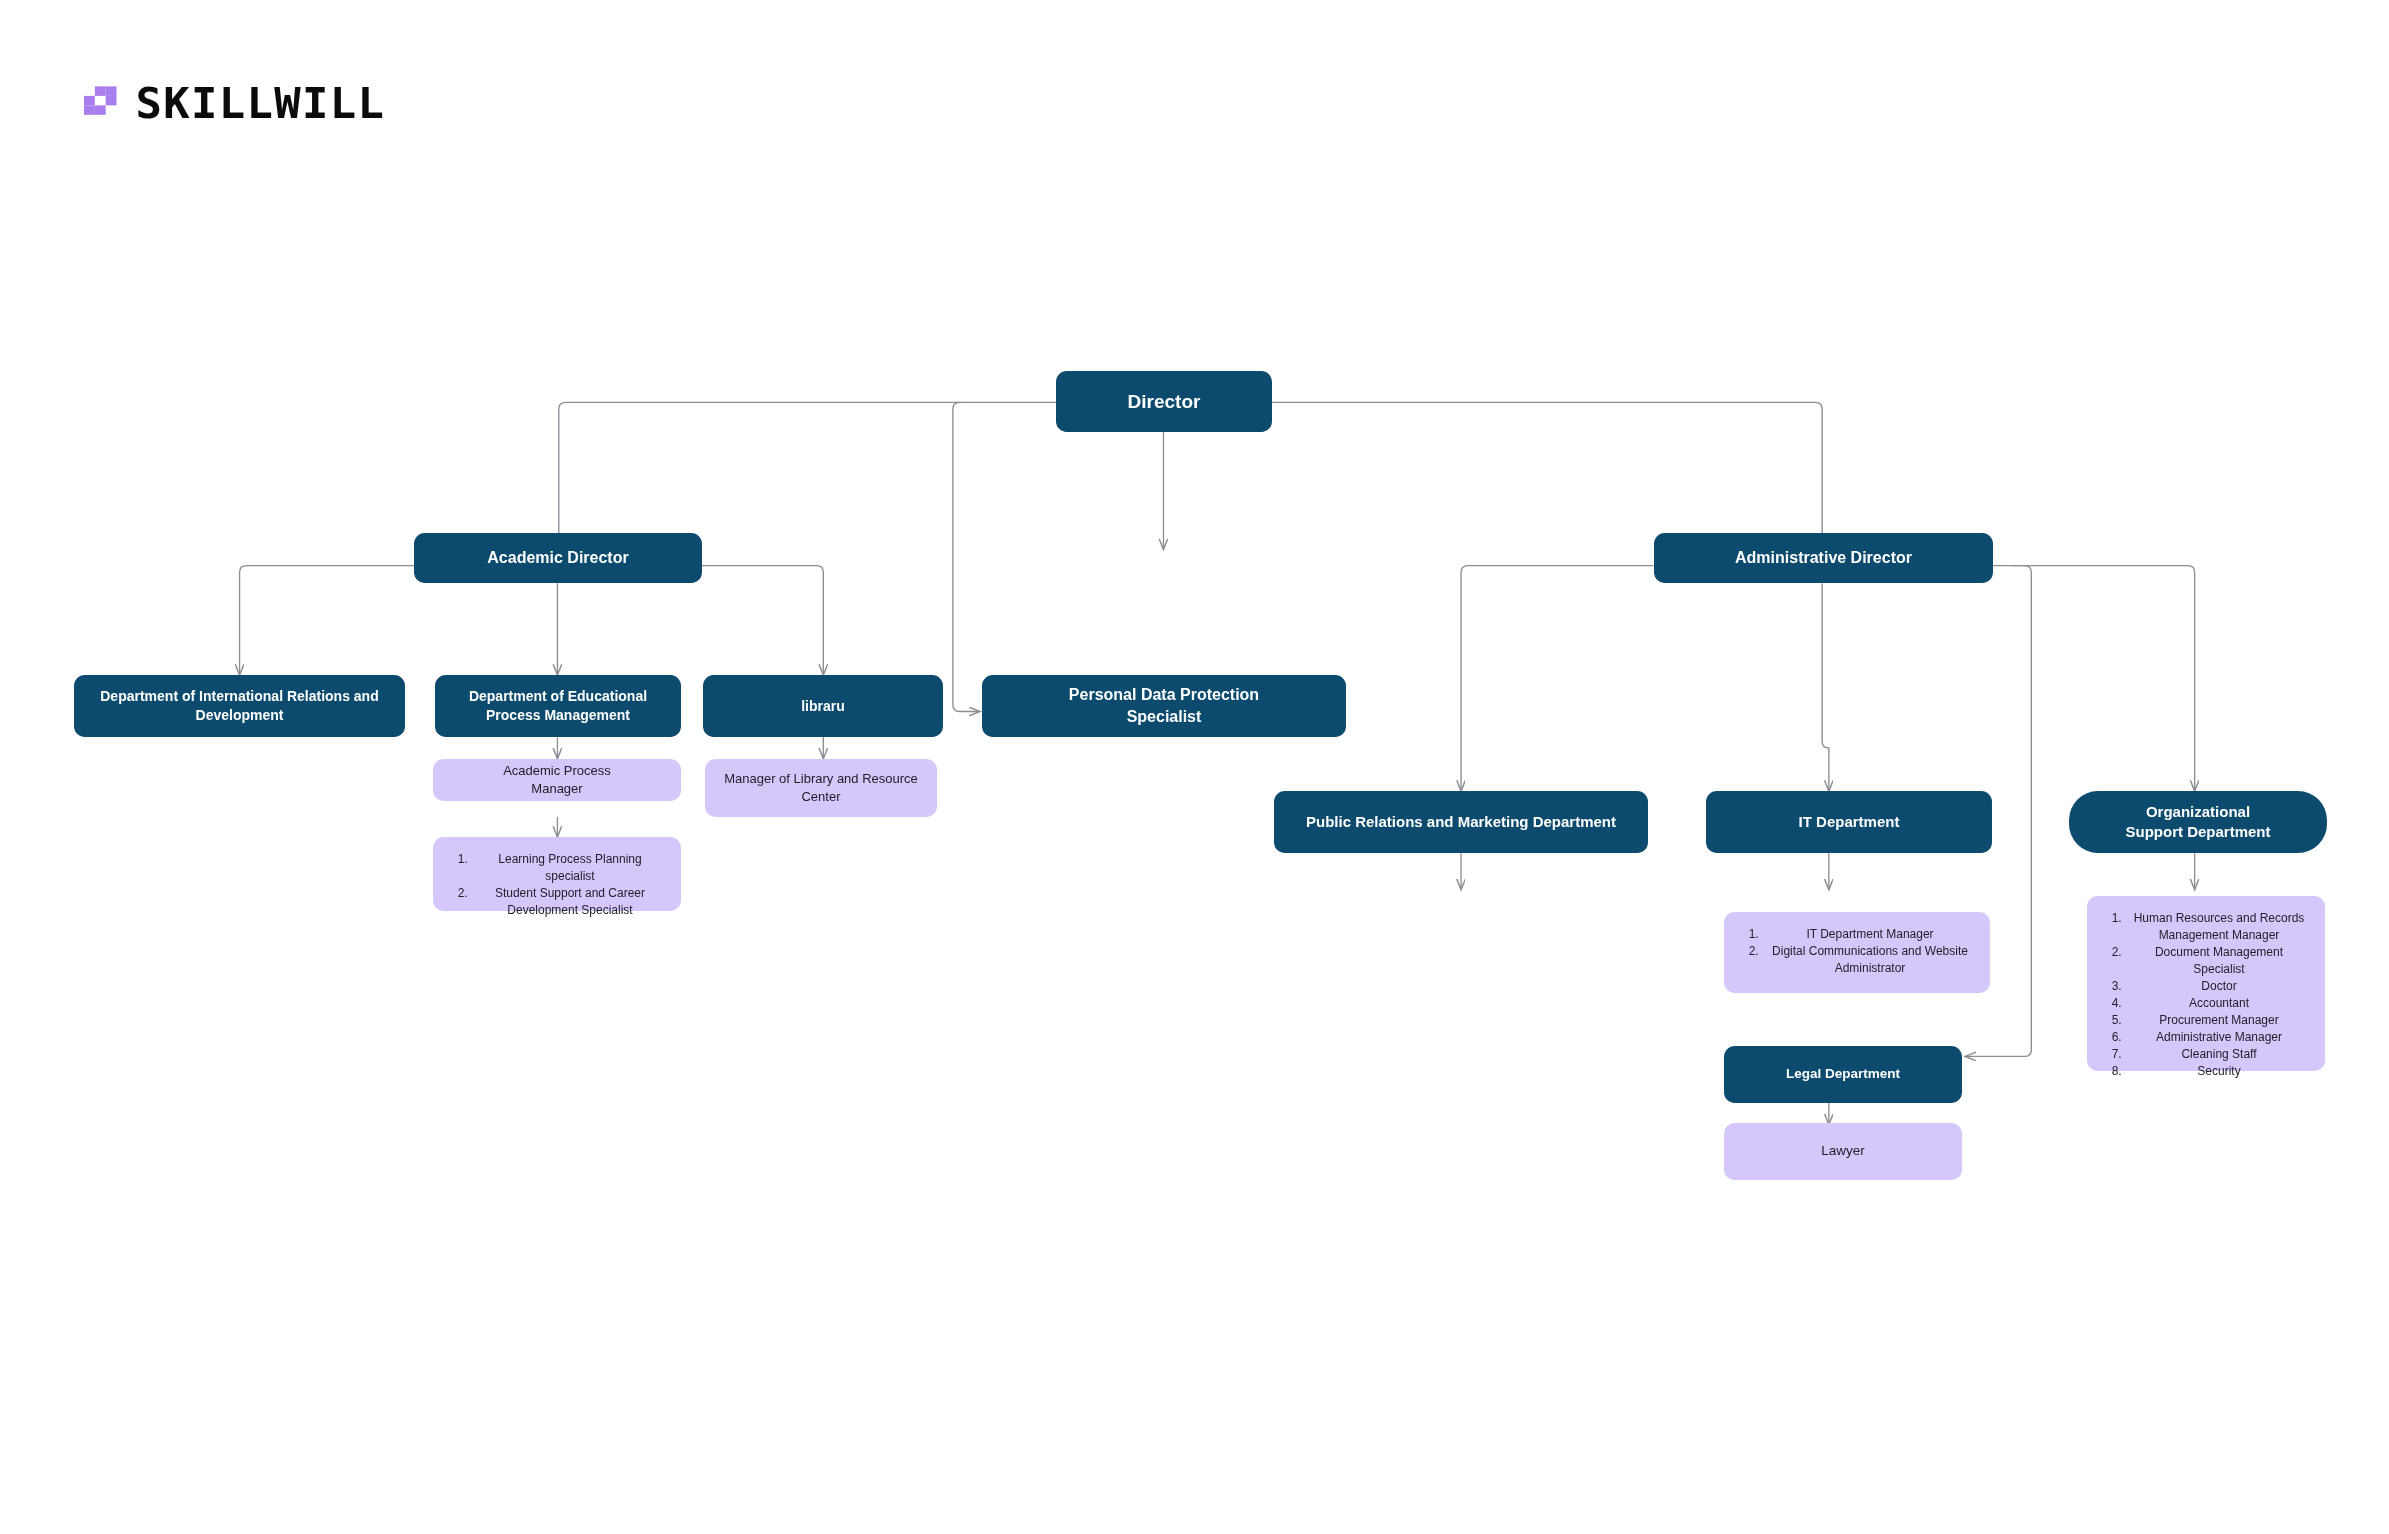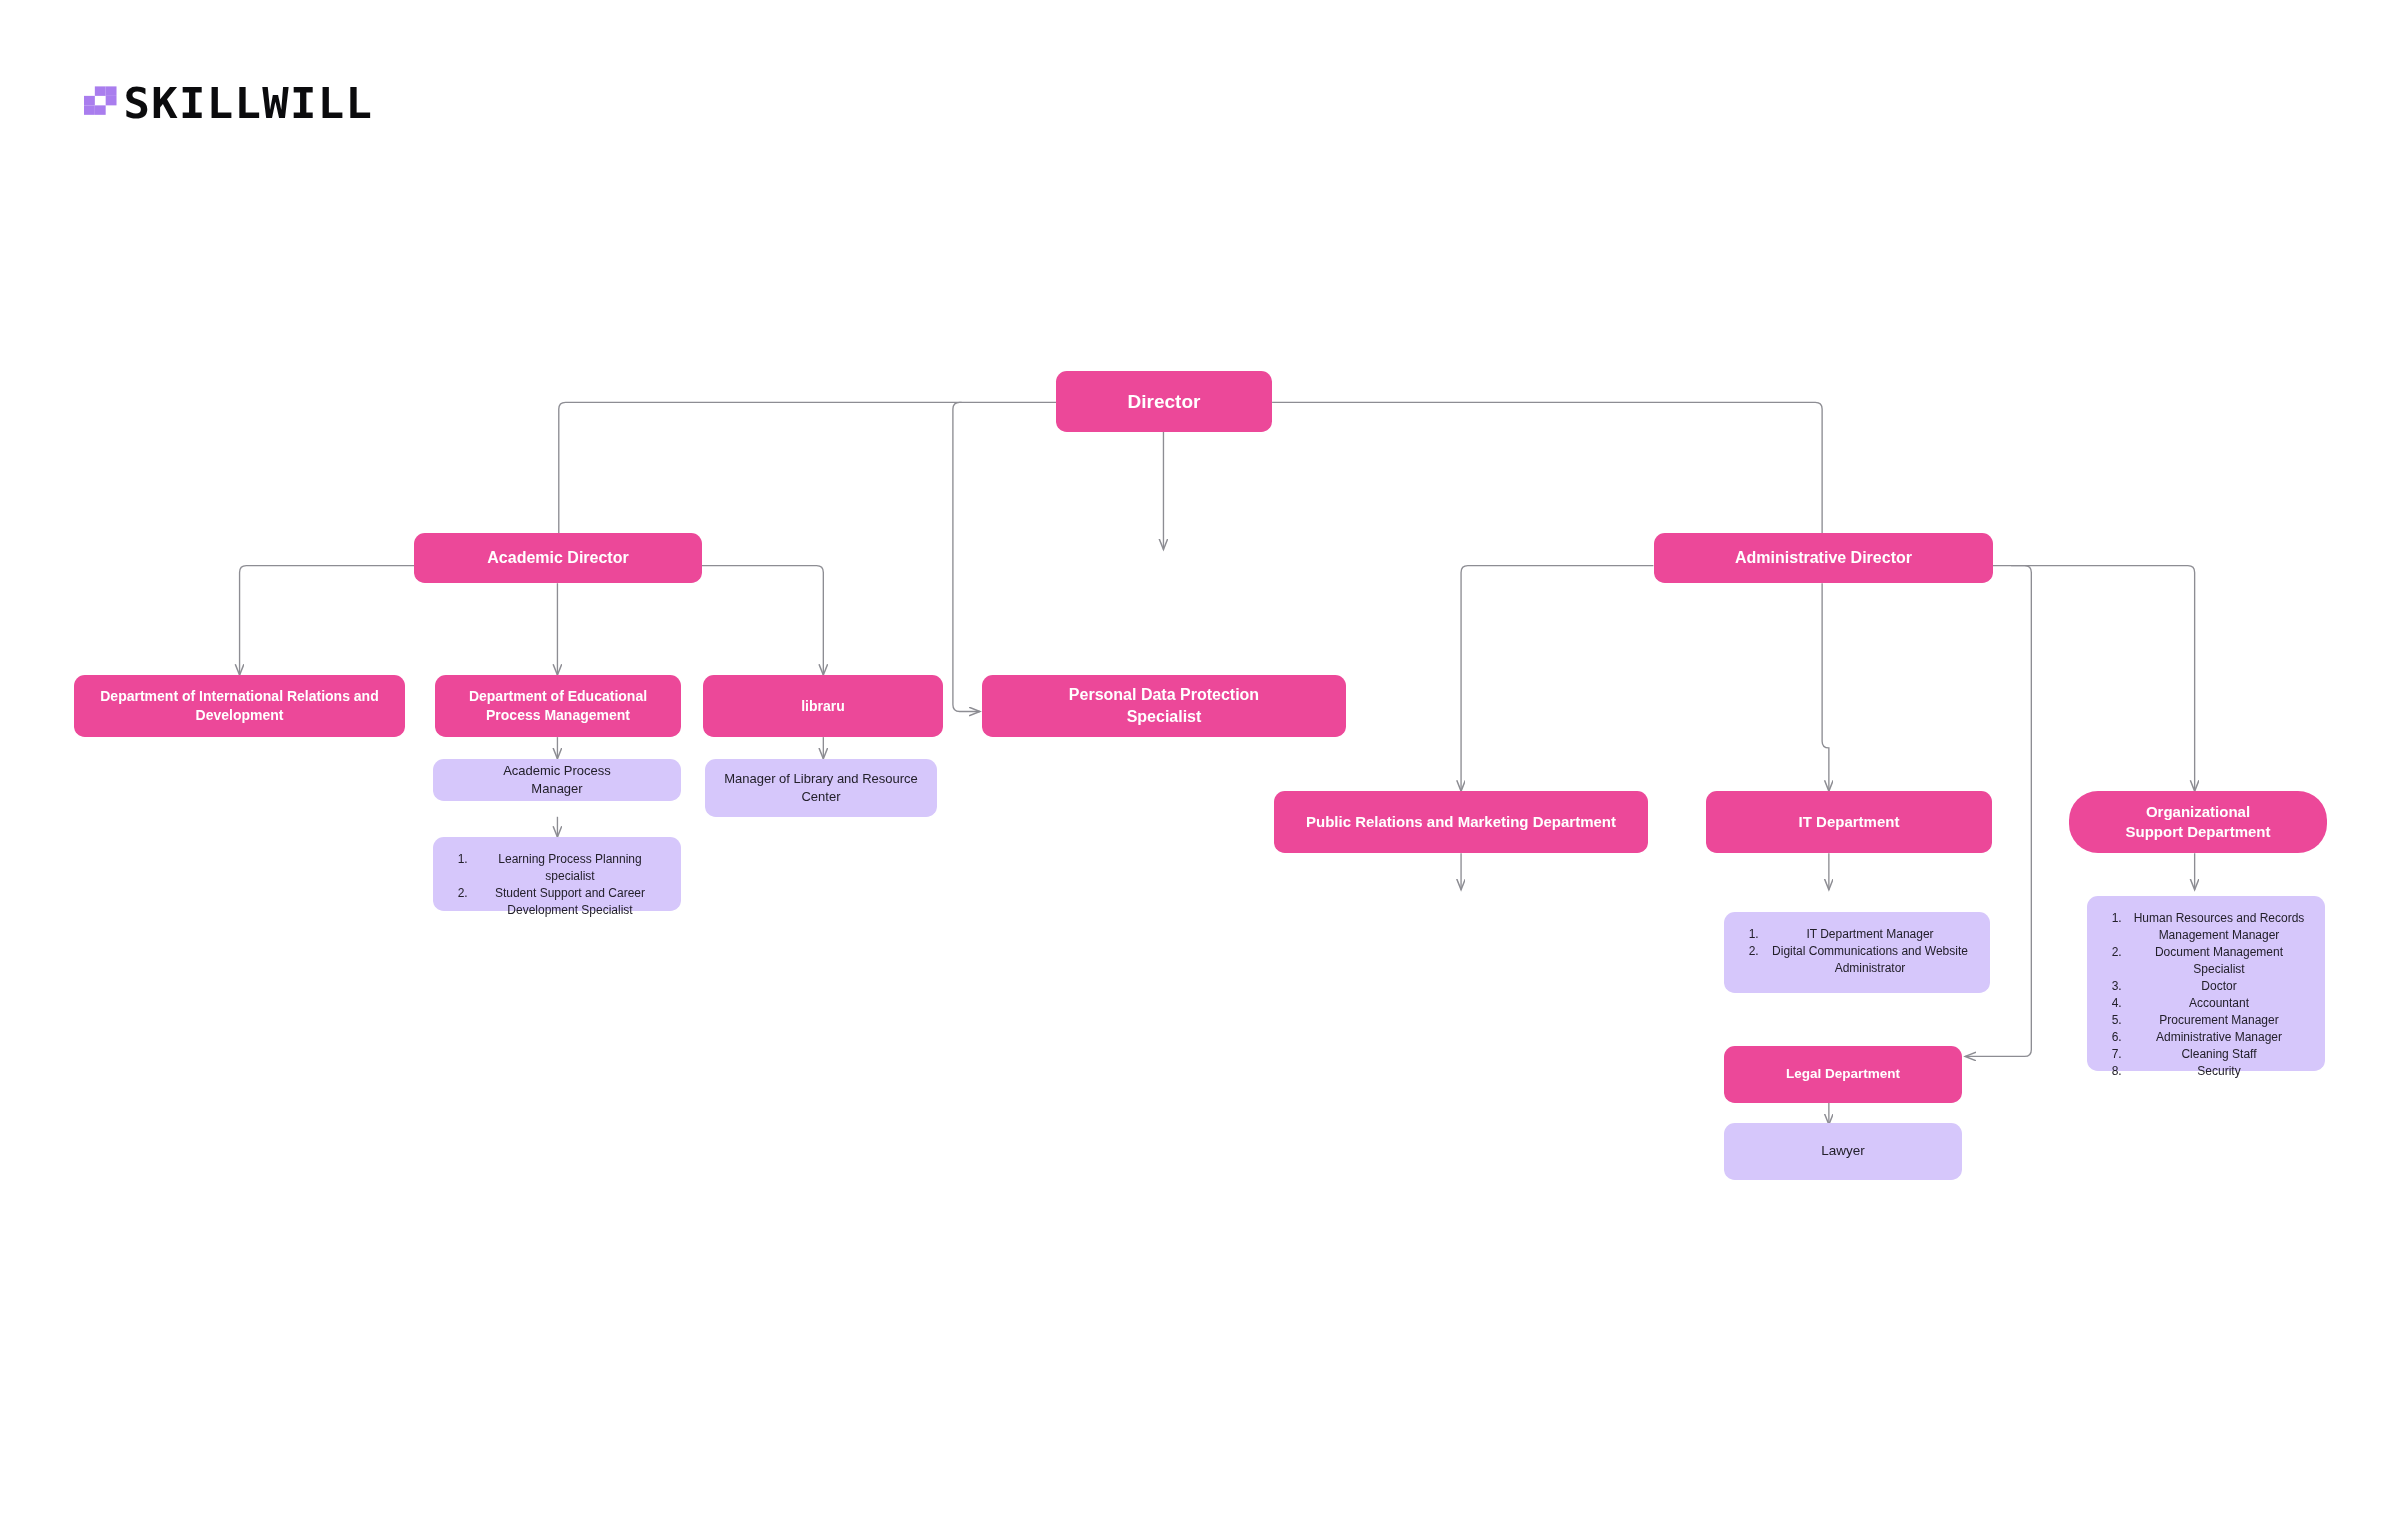--- a/index.html
+++ b/index.html
@@ -17,20 +17,21 @@
     background: #ffffff;
   }
 
   
   #logo {
     position: absolute;
     left: 84px;
     top: 82px;
     display: flex;
     align-items: center;
+    gap: 12px;
   }
   #logo .mark { width: 42px; height: 38px; display: block; }
   #logo .wordmark {
     font-family: "DejaVu Sans Mono", monospace;
     font-size: 43px;
     font-weight: 700;
     letter-spacing: 1.3px;
     color: #0b0b0d;
     line-height: 1;
     transform: scaleX(1.02);
@@ -49,21 +50,21 @@
     position: absolute;
     border-radius: 10.8px;
     display: flex;
     align-items: center;
     justify-content: center;
     text-align: center;
     padding: 5.4px 9.4px;
     line-height: 1.35;
   }
   .node.primary {
-    background: #ec4899;
+    background: #0c4a6e;
     color: #ffffff;
     font-weight: 700;
   }
   .node.secondary {
     background: #d6c7fb;
     color: #23202b;
     font-weight: 400;
   }
   .node .label { display: block; white-space: pre-line; }
 

